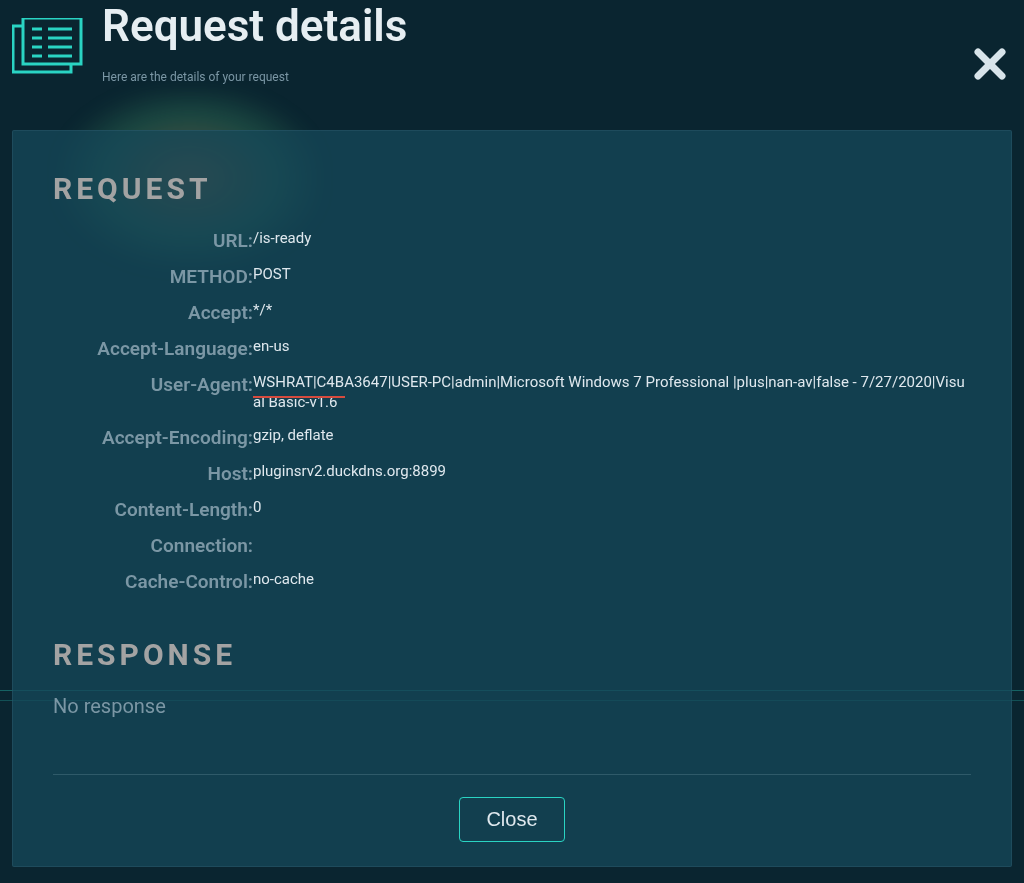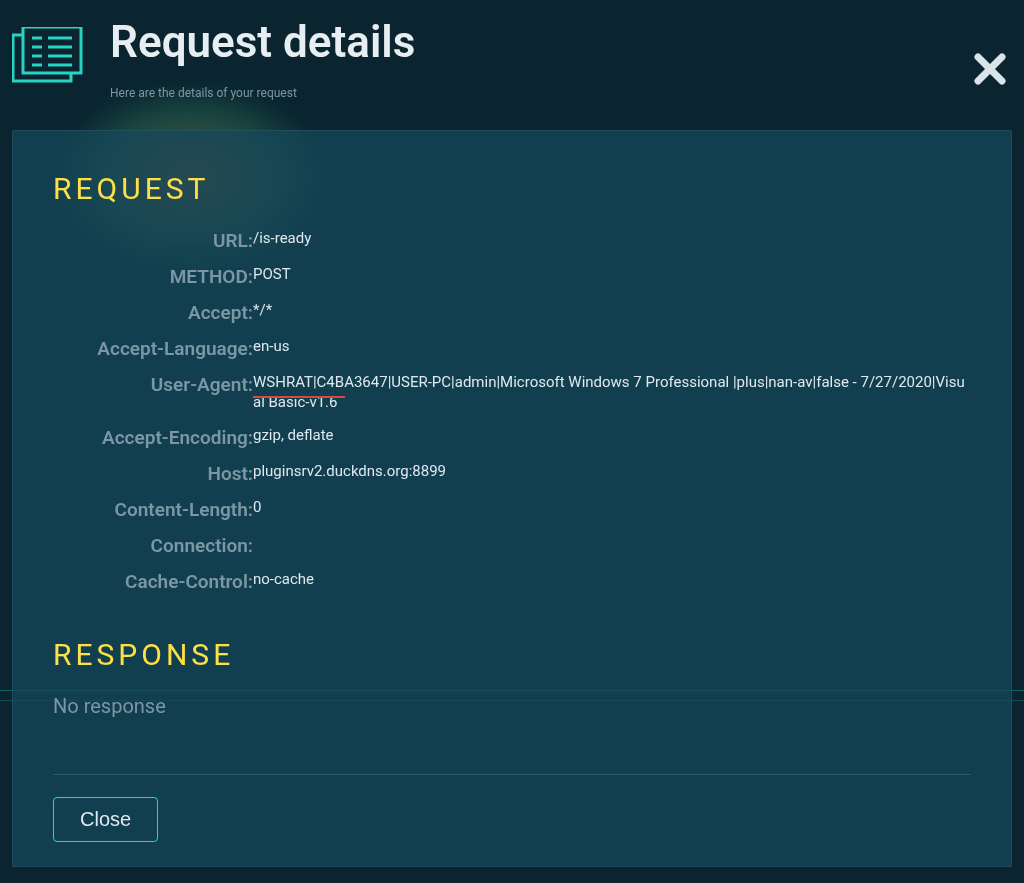--- a/index.html
+++ b/index.html
@@ -28,26 +28,26 @@
       position: absolute;
       left: 0;
       width: 100%;
       height: 1px;
       background: rgba(42, 212, 195, 0.25);
     }
     .bg-line.l1 { top: 690px; background: rgba(42,212,195,0.35); }
     .bg-line.l2 { top: 700px; }
     .header {
       position: absolute;
-      top: 18px;
+      top: 2px;
       left: 12px;
       right: 12px;
       display: flex;
-      align-items: center;
-      gap: 20px;
+      align-items: flex-end;
+      gap: 12px;
     }
     .header-icon {
       margin-top: 2px;
       flex-shrink: 0;
     }
     .title-block {
       display: flex;
       flex-direction: column;
     }
     .title {
@@ -74,23 +74,23 @@
       right: 12px;
       bottom: 16px;
       background: rgba(22, 72, 90, 0.75);
       border: 1px solid rgba(100,150,170,0.15);
       border-radius: 2px;
       padding: 40px 40px 24px 40px;
       display: flex;
       flex-direction: column;
     }
     .section-title {
-      color: #fde047;
+      color: #a3a3a3;
       font-size: 30px;
-      font-weight: 400;
+      font-weight: 700;
       letter-spacing: 4px;
       margin-bottom: 22px;
     }
     .fields {
       display: flex;
       flex-direction: column;
       gap: 12px;
     }
     .row {
       display: flex;
@@ -128,21 +128,21 @@
       font-size: 20px;
       margin-top: 13px;
     }
     .divider {
       margin-top: auto;
       height: 1px;
       background: rgba(135, 170, 185, 0.25);
     }
     .footer {
       display: flex;
-      justify-content: flex-start;
+      justify-content: center;
       padding-top: 22px;
     }
     .close-btn {
       background: transparent;
       color: #dfe8ee;
       font-size: 20px;
       border: 1px solid #2ad4c3;
       border-radius: 4px;
       padding: 10px 26px;
       cursor: pointer;

